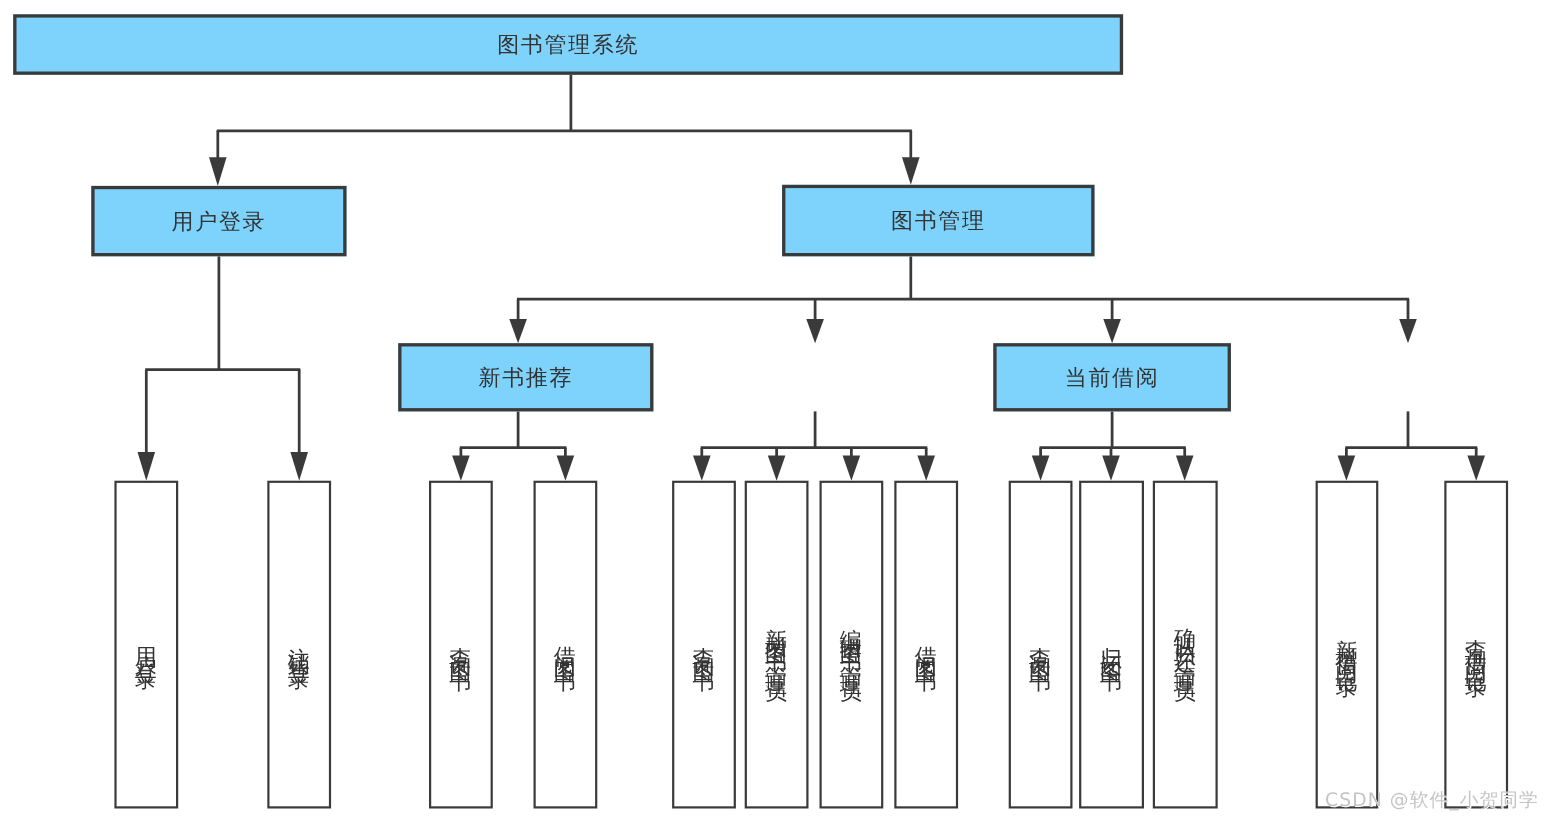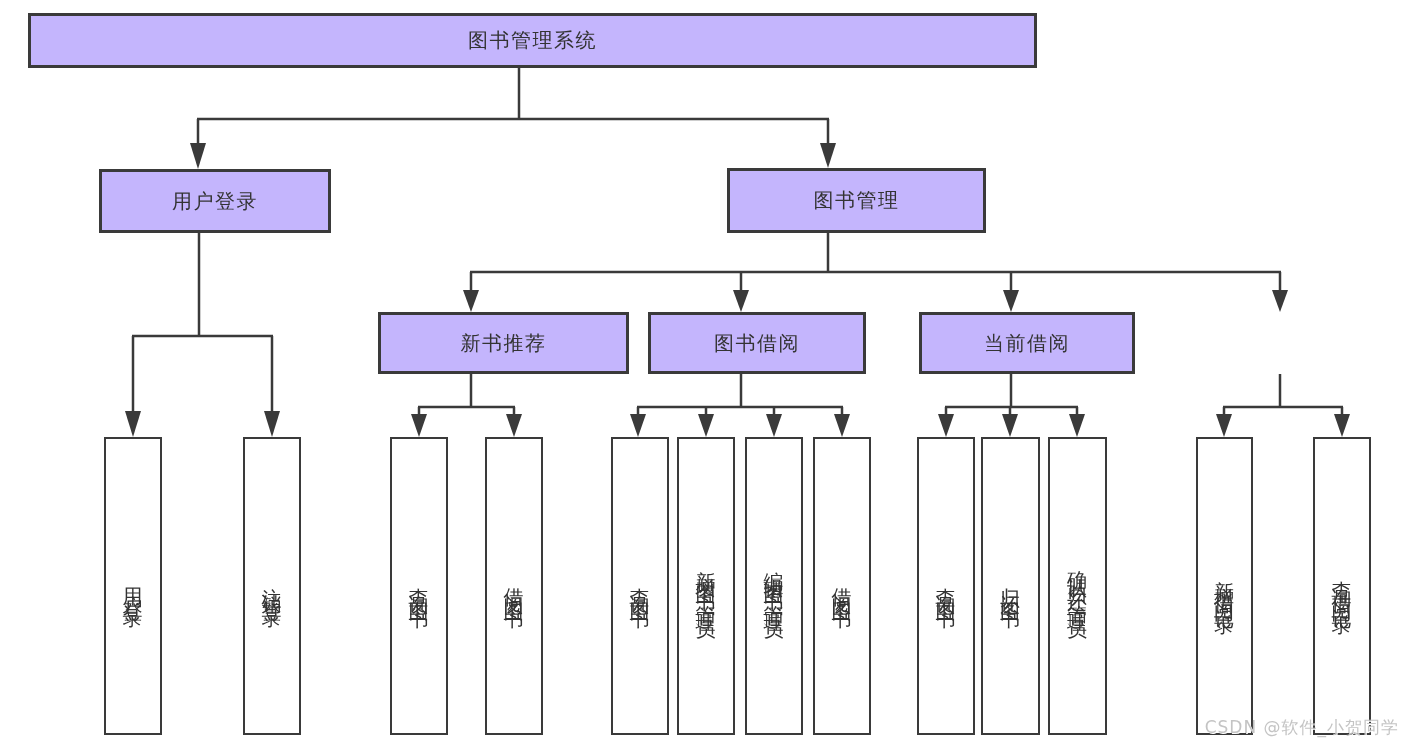--- a/index.html
+++ b/index.html
@@ -14,35 +14,34 @@
   #wires {
     position: absolute;
     left: 0; top: 0;
     width: 1405px; height: 747px;
     pointer-events: none;
   }
   .node {
     position: absolute;
     box-sizing: border-box;
     border: 3px solid #3a3a3a;
-    background: #c4b5fd;
+    background: #7dd3fc;
     display: flex;
     align-items: center;
     justify-content: center;
     color: #333333;
     font-size: 20px;
     letter-spacing: 1.5px;
     white-space: nowrap;
-    margin-left: 16px;
   }
   .node.root   { left: 12px;   top: 13px;  width: 1009px; height: 55px; }
   .node.l2a    { left: 83px;   top: 169px; width: 232px;  height: 64px; }
-  .node.l2b    { left: 711px;  top: 168px; width: 259px;  height: 65px; }
+  .node.l2b    { left: 711px;  top: 168px; width: 284px;  height: 65px; }
   .node.l3     { top: 312px; height: 62px; }
-  .node.s1 { left: 362px;  width: 251px; }
+  .node.s1 { left: 362px;  width: 232px; }
   .node.s2 { left: 632px;  width: 218px; }
   .node.s3 { left: 903px;  width: 216px; }
   .node.s4 { left: 1172px; width: 216px; }
   .leaf {
     position: absolute;
     box-sizing: border-box;
     border: 2.5px solid #3a3a3a;
     background: #ffffff;
     top: 437px;
     height: 298px;
@@ -138,21 +137,20 @@
     <line x1="1342" y1="407" x2="1342" y2="417"></line>
     <polygon points="1334,414 1350,414 1342,437"></polygon>
   </svg>
 
   <div class="node root">图书管理系统</div>
 
   <div class="node l2a">用户登录</div>
   <div class="node l2b">图书管理</div>
 
   <div class="node l3 s1">新书推荐</div>
-  <div class="node l3 s2">图书借阅</div>
   <div class="node l3 s3">当前借阅</div>
 
   <div class="leaf" style="left:104px;width:58px">
     <span class="vtext">用户登录</span>
   </div>
   <div class="leaf" style="left:243px;width:58px">
     <span class="vtext">注销登录</span>
   </div>
 
   <div class="leaf" style="left:390px;width:58px">

